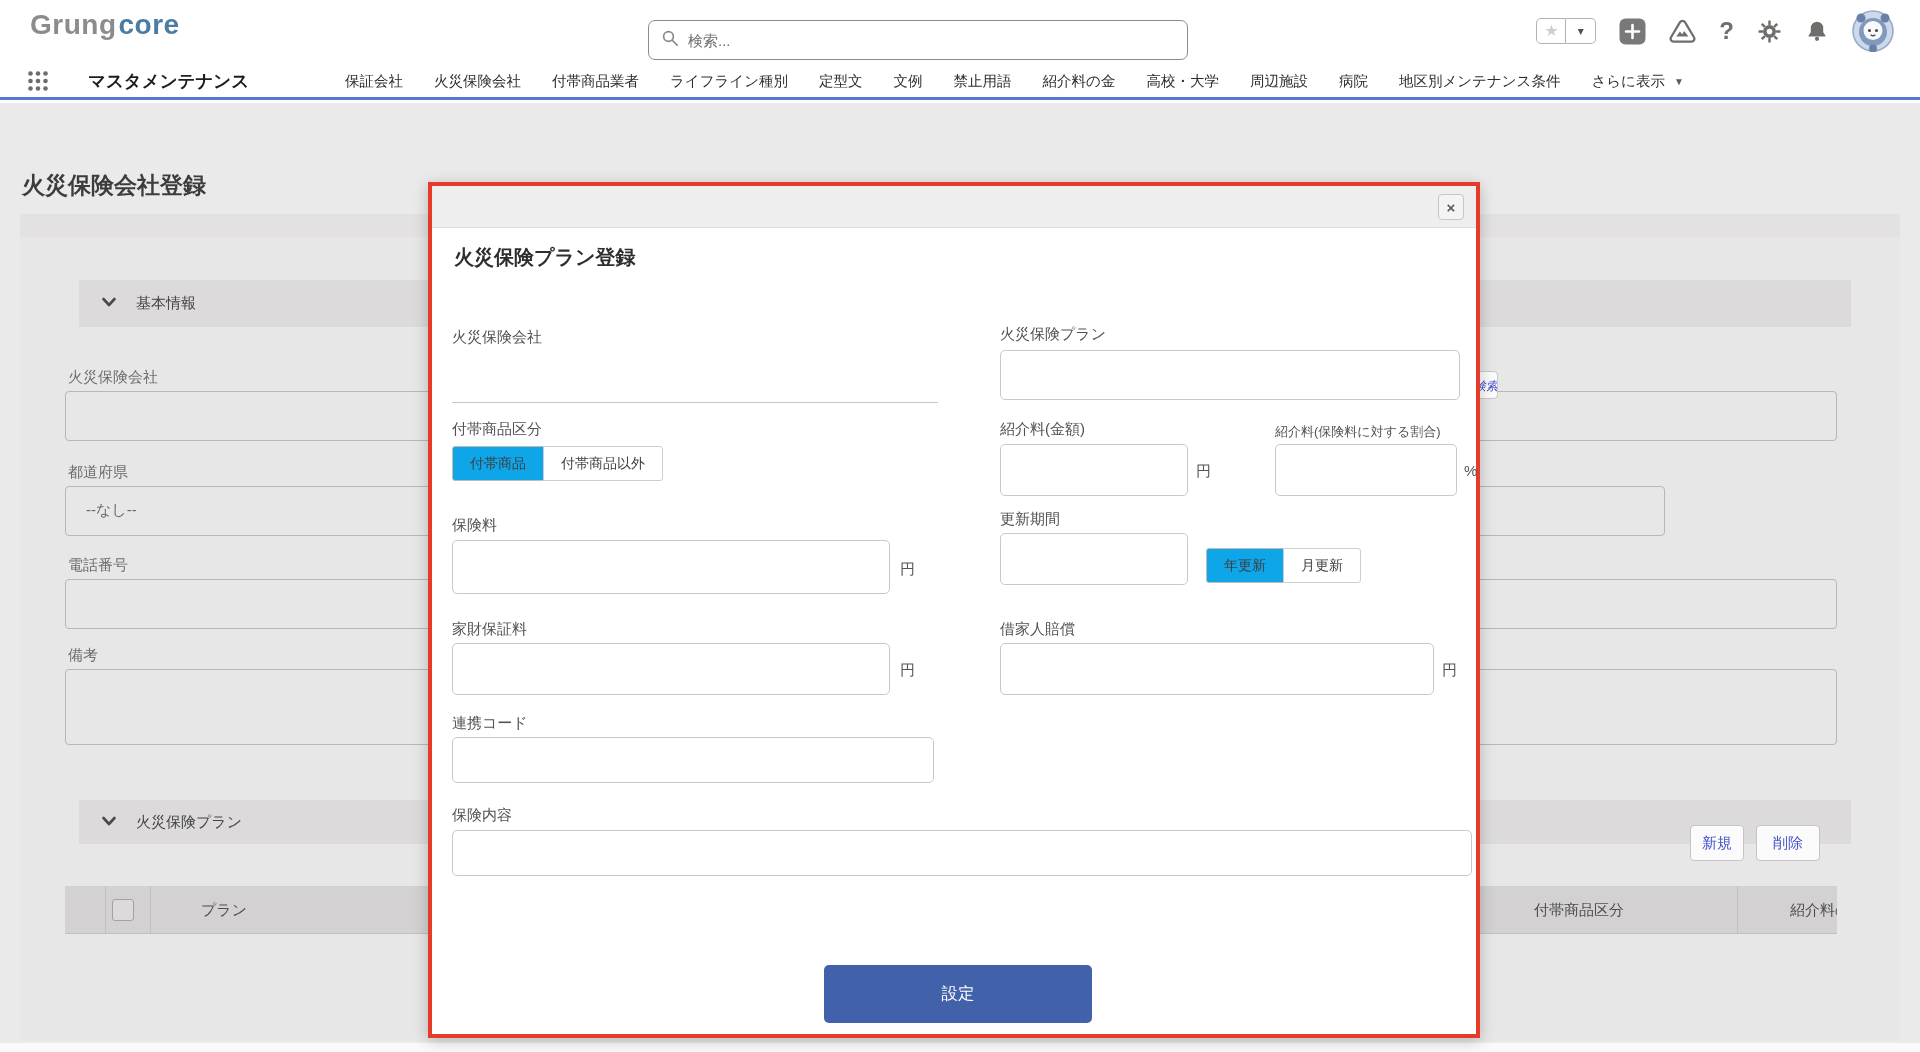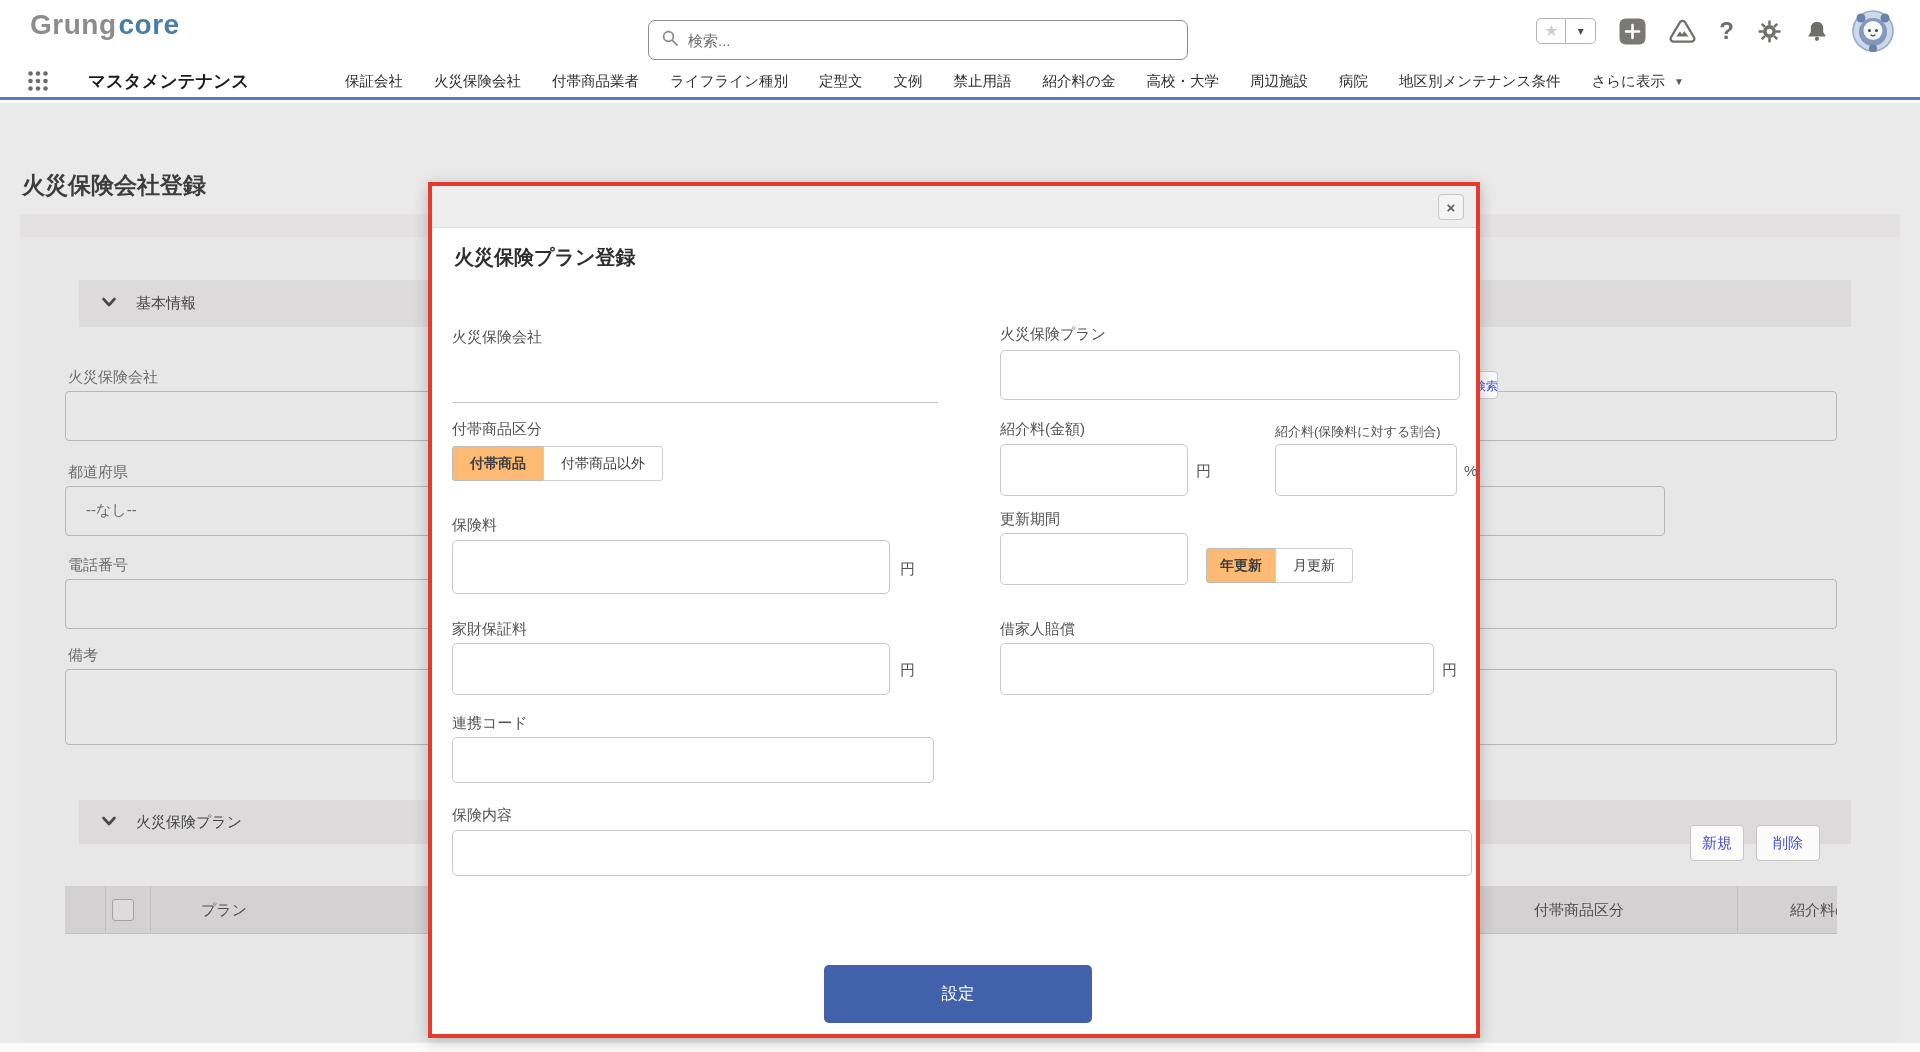--- a/index.html
+++ b/index.html
@@ -45,21 +45,21 @@
   .card { position:absolute; left:20px; top:214px; width:1880px; height:827px; background:#e8e7e7; border-radius:3px; }
   .card-strip { position:absolute; left:20px; top:214px; width:1880px; height:23px; background:#e3e1e1;
     border-radius:3px 3px 0 0; }
   .section-hdr { position:absolute; left:79px; width:1772px; background:#dcdada; display:flex;
     align-items:center; padding-left:22px; gap:19px; font-size:15px; color:#454545; }
   .bg-label { position:absolute; font-size:15px; color:#6e6e6e; }
   .bg-input { position:absolute; border:1px solid #b8b6b6; border-radius:4px; background:transparent; }
   .bg-select-val { padding:14px 0 0 20px; font-size:15px; color:#6b6b6b; }
   .lookup-btn { position:absolute; left:1470px; top:371px; width:28px; height:28px; background:#fbfbfb;
     border:1px solid #c9c7c7; border-radius:4px; overflow:hidden; font-size:12px; color:#4350c9;
-    padding:6px 0 0 3px; white-space:nowrap; }
+    padding:6px 0 0 3px; white-space:nowrap;font-style:italic; }
   .bg-btn { position:absolute; top:806px; height:36px; background:#fbfbfb; border:1px solid #c6c4c4;
     border-radius:4px; color:#4350c9; font-size:15px; display:flex; align-items:center; justify-content:center;margin-top:19px; }
   .th-strip { position:absolute; left:65px; top:886px; width:1772px; height:48px; background:#d3d1d1;
     border-bottom:1px solid #c2c0c0; overflow:hidden; }
   .th-v { position:absolute; top:0; width:1px; height:48px; background:#c0bebe; }
   .th-text { position:absolute; top:0; height:48px; line-height:48px; font-size:15px; color:#4f4f4f; white-space:nowrap;margin-left:44px; }
   .th-check { position:absolute; left:47px; top:13px; width:22px; height:22px; border:1px solid #a3a1a1;
     border-radius:3px; background:#dcdada; }
 
   
@@ -76,21 +76,21 @@
   .m-input { position:absolute; border:1px solid #c9c9c9; border-radius:5px; background:#fff; outline:none;
     font-size:15px; color:#333; padding:0 10px; font-family:inherit; }
   .m-underline { position:absolute; left:20px; top:216px; width:486px; height:1px; background:#c6c6c6; }
   .suffix { position:absolute; font-size:15px; color:#555; }
   .seg-group { position:absolute; display:flex; }
   .seg { height:35px; border:1px solid #cfcdcd; background:#fff; color:#3f3f3f; font-size:14px;
     display:flex; align-items:center; justify-content:center; cursor:pointer; }
   .seg + .seg { margin-left:-1px; }
   .seg:first-child { border-radius:3px 0 0 3px; }
   .seg:last-child { border-radius:0 3px 3px 0; }
-  .seg.sel { background:#fdba74; border-color:#bdbbbb;font-weight:bold; }
+  .seg.sel { background:#0ea5e9; border-color:#bdbbbb; }
   .submit-btn { position:absolute; left:392px; top:779px; width:268px; height:58px; background:#4161ab;
     border:none; border-radius:5px; color:#fff; font-size:16.5px; font-family:inherit; cursor:pointer; }
 </style>
 </head>
 <body>
 
 <div class="screen">
 
   <div class="hdr">
     <div class="logo">
@@ -282,21 +282,21 @@
     <input class="m-input" style="left: 843px; top: 258px; width: 182px; height: 52px;">
     <span class="suffix" style="left:1032px; top:276px;">%</span>
 
     <div class="m-label" style="left:20px; top:330px;">保険料</div>
     <input class="m-input" style="left: 20px; top: 354px; width: 438px; height: 54px;">
     <span class="suffix" style="left:468px; top:374px;">円</span>
 
     <div class="m-label" style="left:568px; top:324px;">更新期間</div>
     <input class="m-input" style="left: 568px; top: 347px; width: 188px; height: 52px;">
     <div class="seg-group" style="left:774px; top:362px;">
-      <span class="seg sel" style="width:70px;">年更新</span>
+      <span class="seg sel" style="width:78px;">年更新</span>
       <span class="seg" style="width:78px;">月更新</span>
     </div>
 
     <div class="m-label" style="left:20px; top:434px;">家財保証料</div>
     <input class="m-input" style="left: 20px; top: 457px; width: 438px; height: 52px;">
     <span class="suffix" style="left:468px; top:475px;">円</span>
 
     <div class="m-label" style="left:568px; top:434px;">借家人賠償</div>
     <input class="m-input" style="left: 568px; top: 457px; width: 434px; height: 52px;">
     <span class="suffix" style="left:1010px; top:475px;">円</span>

